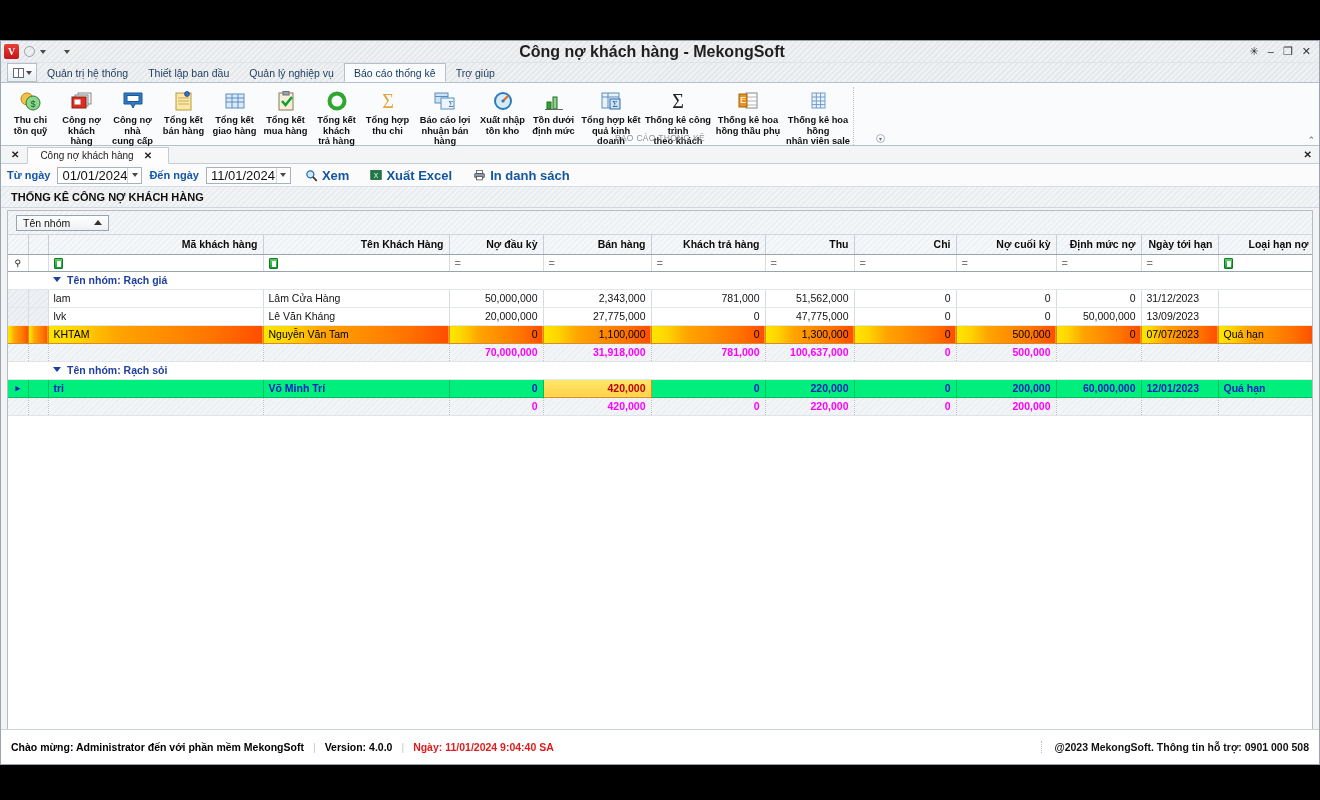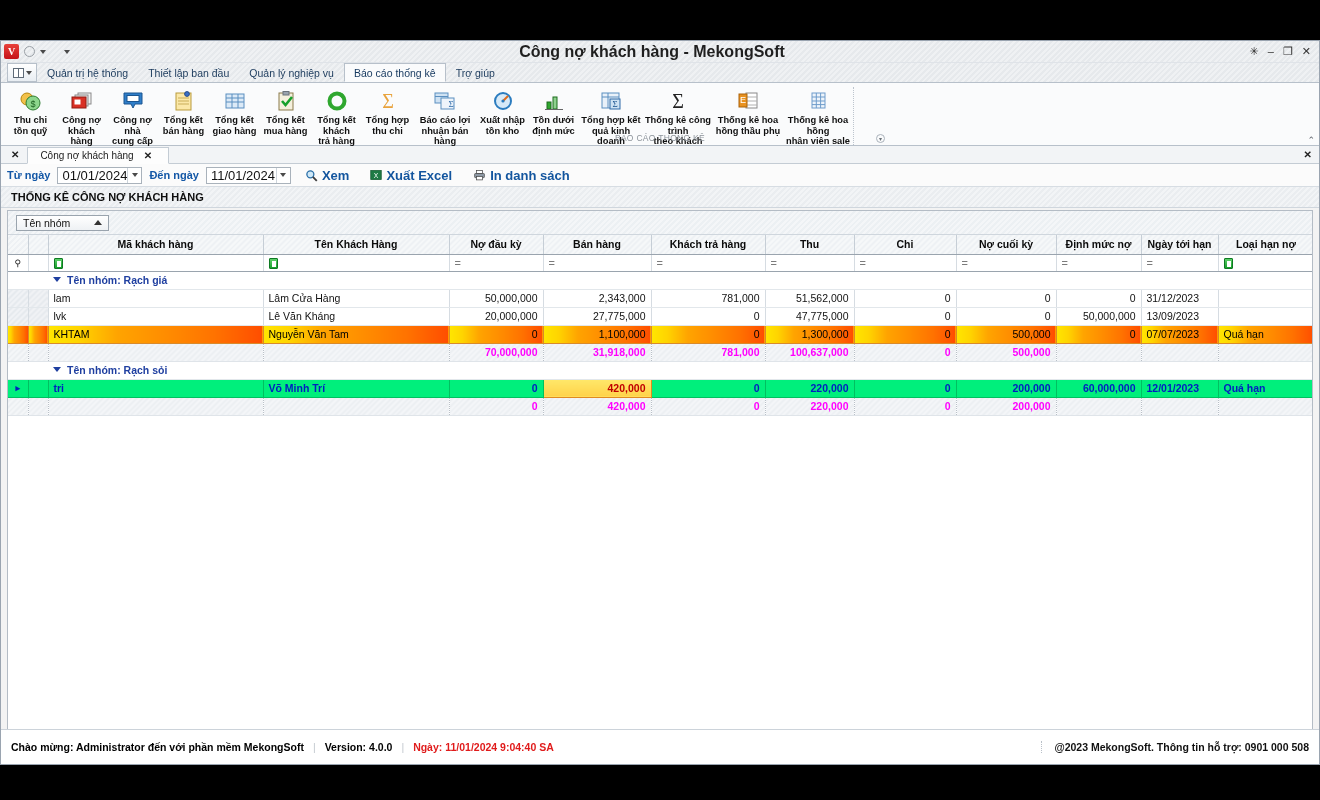--- a/index.html
+++ b/index.html
@@ -156,21 +156,21 @@
   }
   .groupchip{
     height:16px; background:linear-gradient(#ffffff,#eef1f4);
     border:1px solid #9aa4ae; display:flex;align-items:center; gap:24px;
     padding:0 6px; font-size:10.5px; color:#111;
   }
   .sortasc{ width:0;height:0;border-left:4px solid transparent;border-right:4px solid transparent;border-bottom:5px solid #333; }
 
   table.grid{ border-collapse:collapse; width:100%; table-layout:fixed; font-size:10.5px; }
   table.grid th{
-    height:19px; padding:0 5px; text-align:center; font-weight:bold; font-size:10.5px;
+    height:19px; padding:0 5px; text-align:right; font-weight:bold; font-size:10.5px;
     color:#0b0b0b;
     background:
       repeating-linear-gradient(135deg,#f6f8f9 0 2px,#eef1f4 2px 4px);
     border-right:1px solid #c6ced6;
     border-bottom:1px solid #9aa4ae;
     white-space:nowrap;
   }
   table.grid td{
     height:18px; padding:0 5px; border-right:1px solid #d6dce2;
     border-bottom:1px solid #e2e7eb; color:#111; white-space:nowrap; overflow:hidden;

